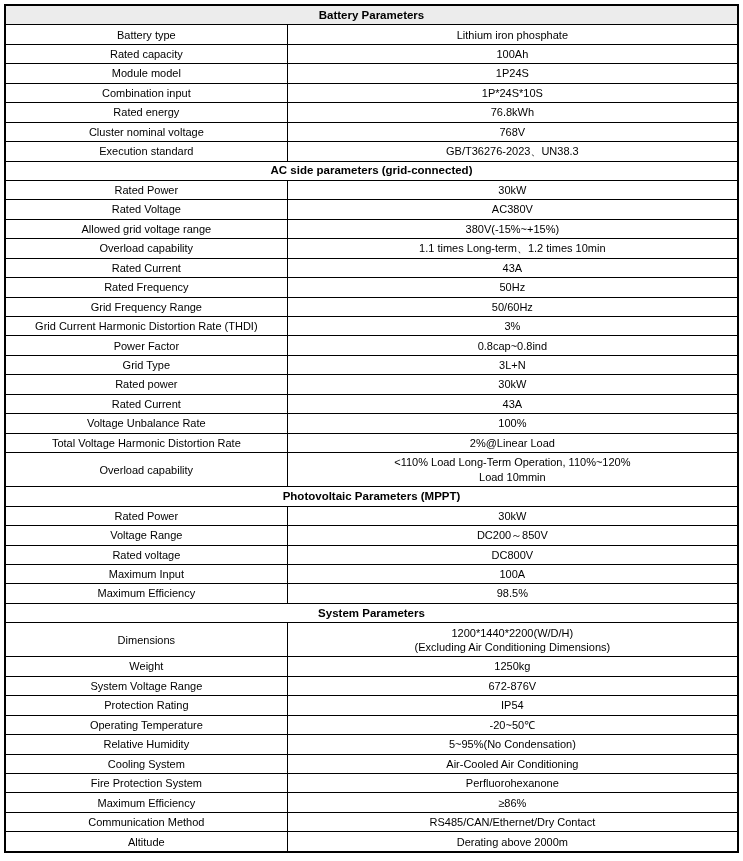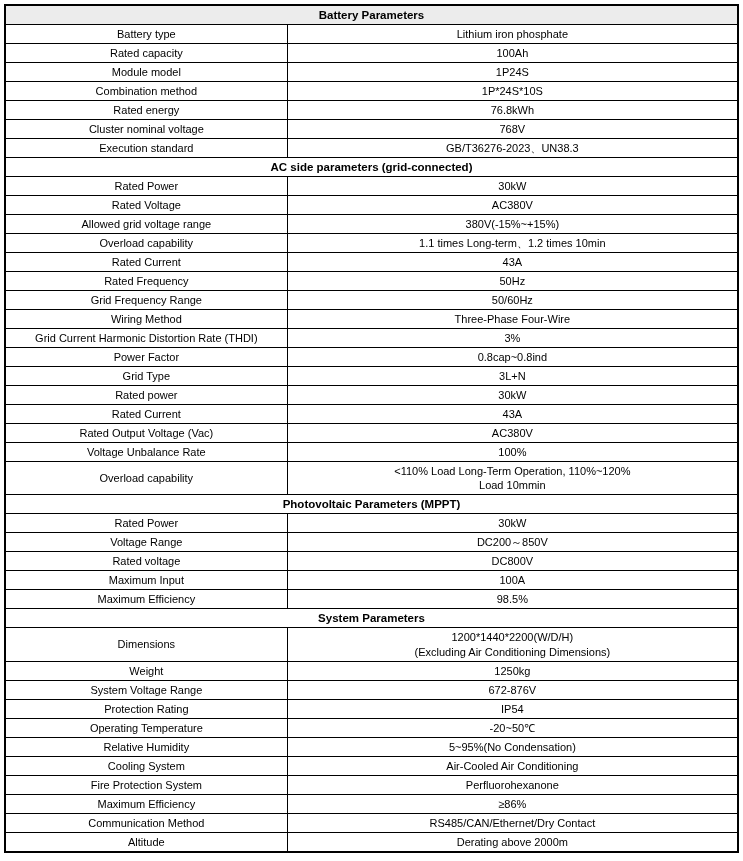--- a/index.html
+++ b/index.html
@@ -64,21 +64,21 @@
       </tr>
       <tr>
         <td>Rated capacity</td>
         <td>100Ah</td>
       </tr>
       <tr>
         <td>Module model</td>
         <td>1P24S</td>
       </tr>
       <tr>
-        <td>Combination method</td>
+        <td>Combination input</td>
         <td>1P*24S*10S</td>
       </tr>
       <tr>
         <td>Rated energy</td>
         <td>76.8kWh</td>
       </tr>
       <tr>
         <td>Cluster nominal voltage</td>
         <td>768V</td>
       </tr>
@@ -111,50 +111,46 @@
       </tr>
       <tr>
         <td>Rated Frequency</td>
         <td>50Hz</td>
       </tr>
       <tr>
         <td>Grid Frequency Range</td>
         <td>50/60Hz</td>
       </tr>
       <tr>
-        <td>Wiring Method</td>
-        <td>Three-Phase Four-Wire</td>
-      </tr>
-      <tr>
         <td>Grid Current Harmonic Distortion Rate (THDI)</td>
         <td>3%</td>
       </tr>
       <tr>
         <td>Power Factor</td>
         <td>0.8cap~0.8ind</td>
       </tr>
       <tr>
         <td>Grid Type</td>
         <td>3L+N</td>
       </tr>
       <tr>
         <td>Rated power</td>
         <td>30kW</td>
       </tr>
       <tr>
         <td>Rated Current</td>
         <td>43A</td>
       </tr>
       <tr>
-        <td>Rated Output Voltage (Vac)</td>
-        <td>AC380V</td>
-      </tr>
-      <tr>
         <td>Voltage Unbalance Rate</td>
         <td>100%</td>
+      </tr>
+      <tr>
+        <td>Total Voltage Harmonic Distortion Rate</td>
+        <td>2%@Linear Load</td>
       </tr>
       <tr>
         <td>Overload capability</td>
         <td>&lt;110% Load Long-Term Operation, 110%~120%
 Load 10mmin</td>
       </tr>
       <tr>
         <td colspan="2" class="section-header">Photovoltaic Parameters (MPPT)</td>
       </tr>
       <tr>

